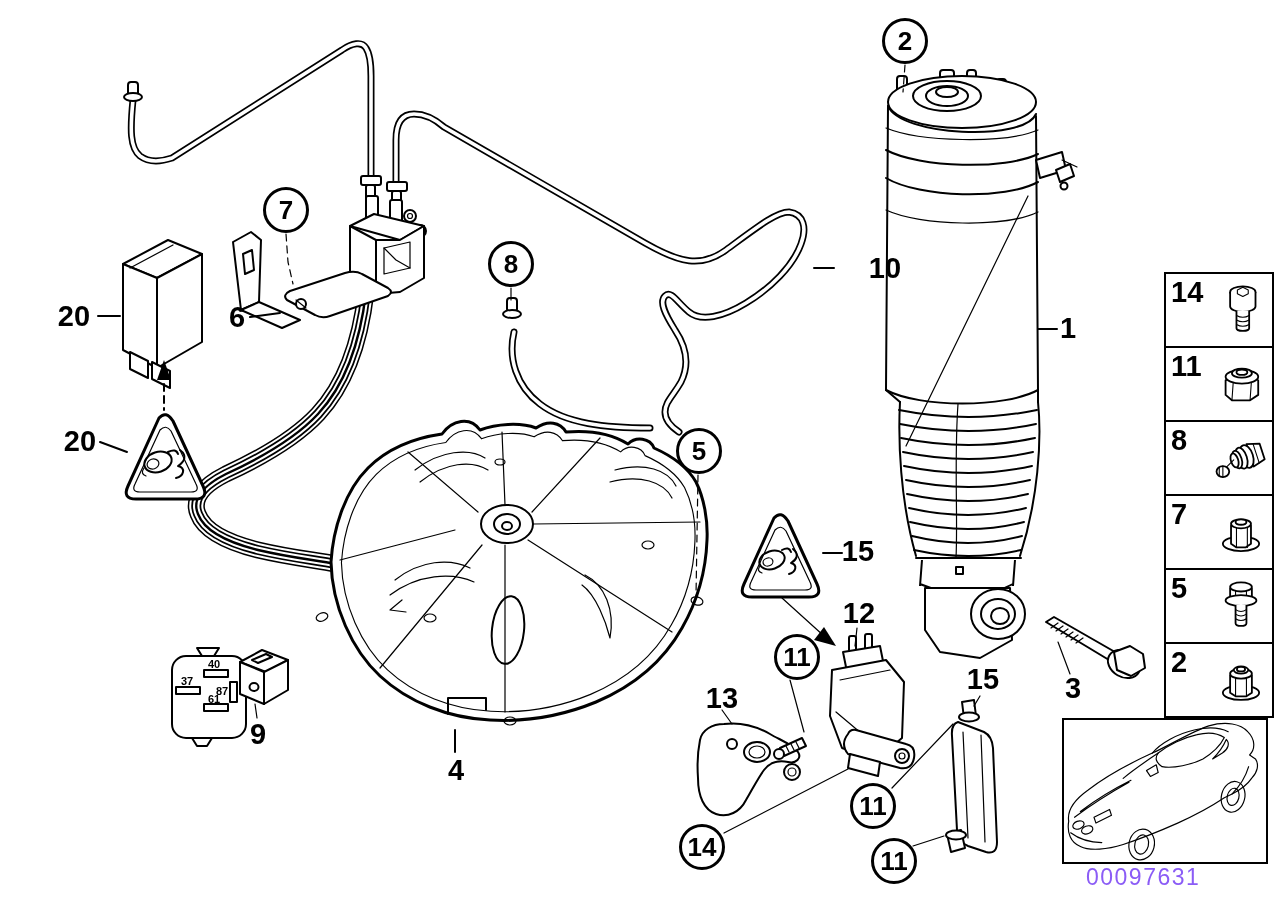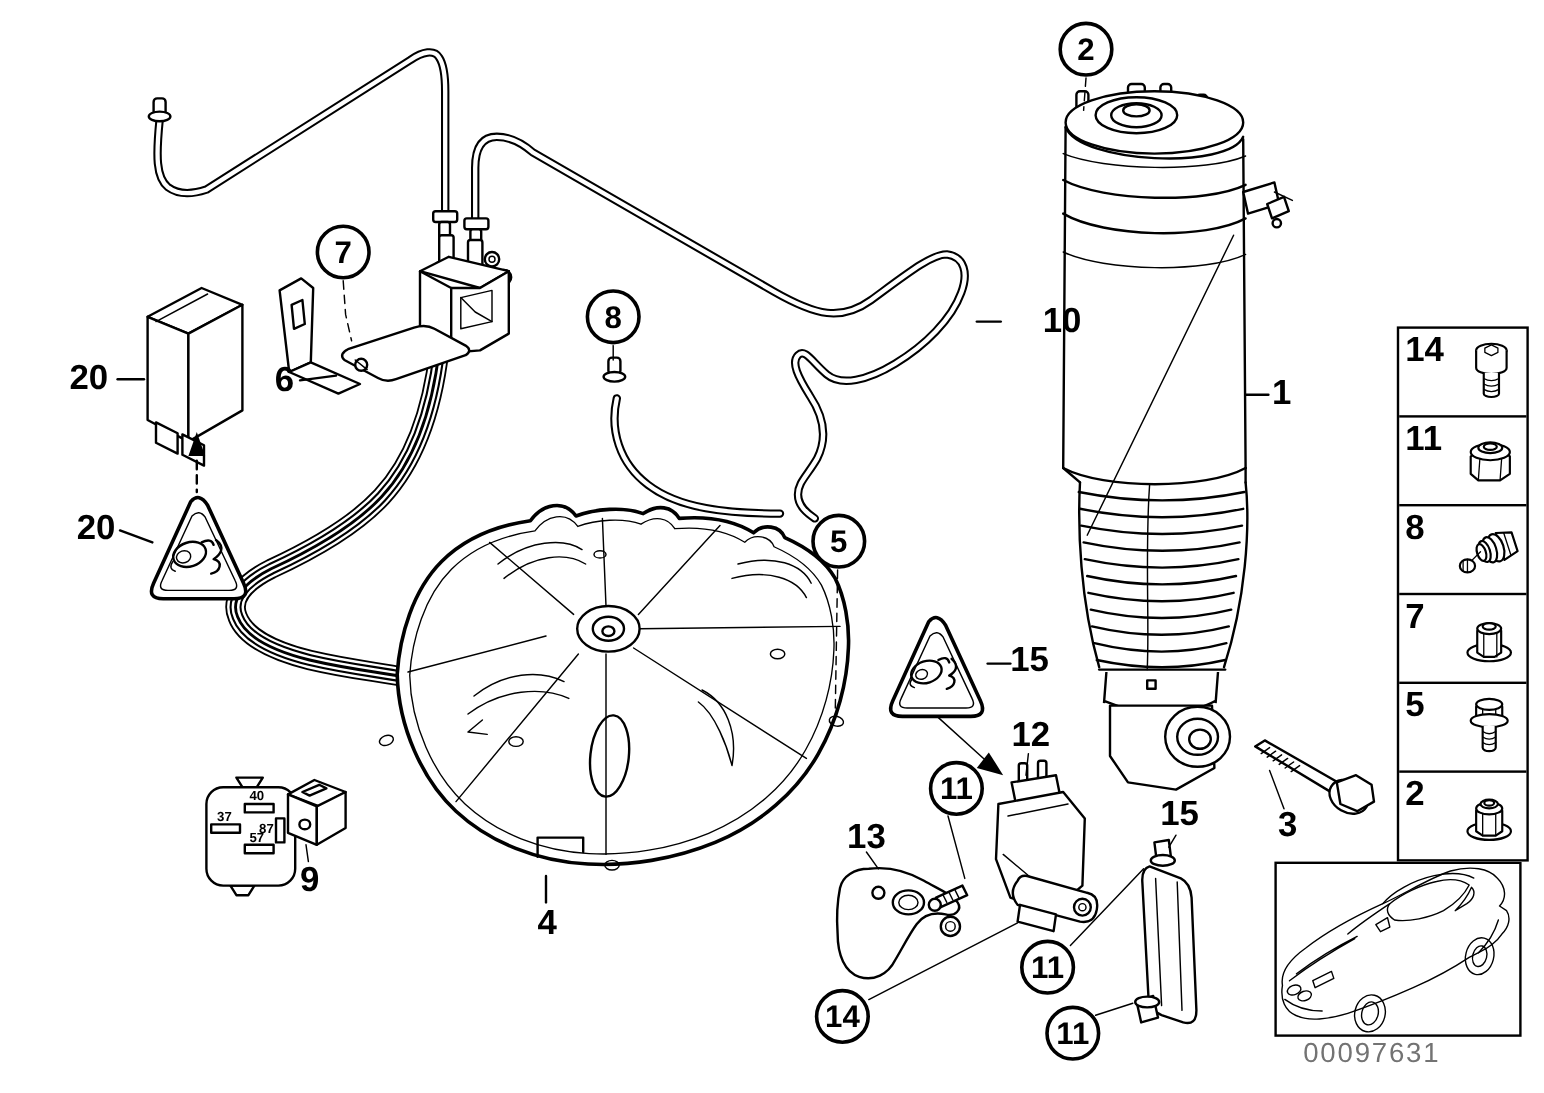--- a/index.html
+++ b/index.html
@@ -29,21 +29,21 @@
   .pin{position:absolute;font-size:11px;font-weight:bold;color:#000;transform:translate(-50%,-50%);}
   
   .side{position:absolute;left:1164px;top:272px;width:106px;border:2px solid #000;background:#fff;}
   .side .row{height:72px;border-top:2px solid #000;position:relative;}
   .side .row:first-child{border-top:none;}
   .side .num{position:absolute;left:5px;top:2px;font-weight:bold;font-size:29px;}
   .side .ic{position:absolute;right:2px;top:5px;}
   
   .carbox{position:absolute;left:1062px;top:718px;width:206px;height:146px;border:2px solid #000;
           background:#fff;box-sizing:border-box;}
-  .code{position:absolute;left:1086px;top:864px;font-size:23px;letter-spacing:1.5px;color:#737373;}
+  .code{position:absolute;left:1086px;top:864px;font-size:23px;letter-spacing:1.5px;color:#8b5cf6;}
 </style>
 </head>
 <body>
 
 <div class="stage">
 
   <svg class="art" width="1287" height="911" viewBox="0 0 1287 911">
     <defs>
       <path id="tubeA" d="M133,100 C130,130 130,148 140,156 C148,162 160,162 172,158 L342,50 C352,43 362,41 366,48 C370,54 371,64 371,76 L371,176"></path>
       <path id="tubeB" d="M396,188 L396,140 C396,120 404,114 414,114 C426,114 436,120 444,127 L645,243 C680,263 701,268 726,250 C756,228 776,212 789,212 C804,214 807,228 801,244 C793,266 771,288 746,303 C723,317 701,322 689,312 C677,302 671,290 665,296 C659,302 665,314 675,330 C687,348 689,366 681,382 C673,396 665,402 665,412 C665,422 673,428 679,432"></path>
@@ -294,21 +294,21 @@
   <div class="co" style="left:511px;top:264px">8</div>
   <div class="co" style="left:699px;top:451px">5</div>
   <div class="co" style="left:797px;top:657px">11</div>
   <div class="co" style="left:873px;top:806px">11</div>
   <div class="co" style="left:894px;top:861px">11</div>
   <div class="co" style="left:702px;top:847px">14</div>
 
   <div class="pin" style="left:214px;top:664px">40</div>
   <div class="pin" style="left:187px;top:681px">37</div>
   <div class="pin" style="left:222px;top:691px">87</div>
-  <div class="pin" style="left:214px;top:699px">57</div>
+  <div class="pin" style="left:214px;top:699px">61</div>
 
   <div class="side">
     <div class="row">
       <span class="num">14</span>
       <span class="ic">
         <svg width="58" height="62" viewBox="0 0 64 64">
           <ellipse class="w" cx="34" cy="12" rx="14" ry="6"></ellipse>
           <path class="w" d="M20,12 L20,28 A14,6 0 0 0 48,28 L48,12" fill="#fff"></path>
           <polygon class="s1" points="28,10 34,7 40,10 40,14 34,17 28,14" fill="#fff"></polygon>
           <path class="w" d="M27,33 L27,52 A7,3 0 0 0 41,52 L41,33"></path>

